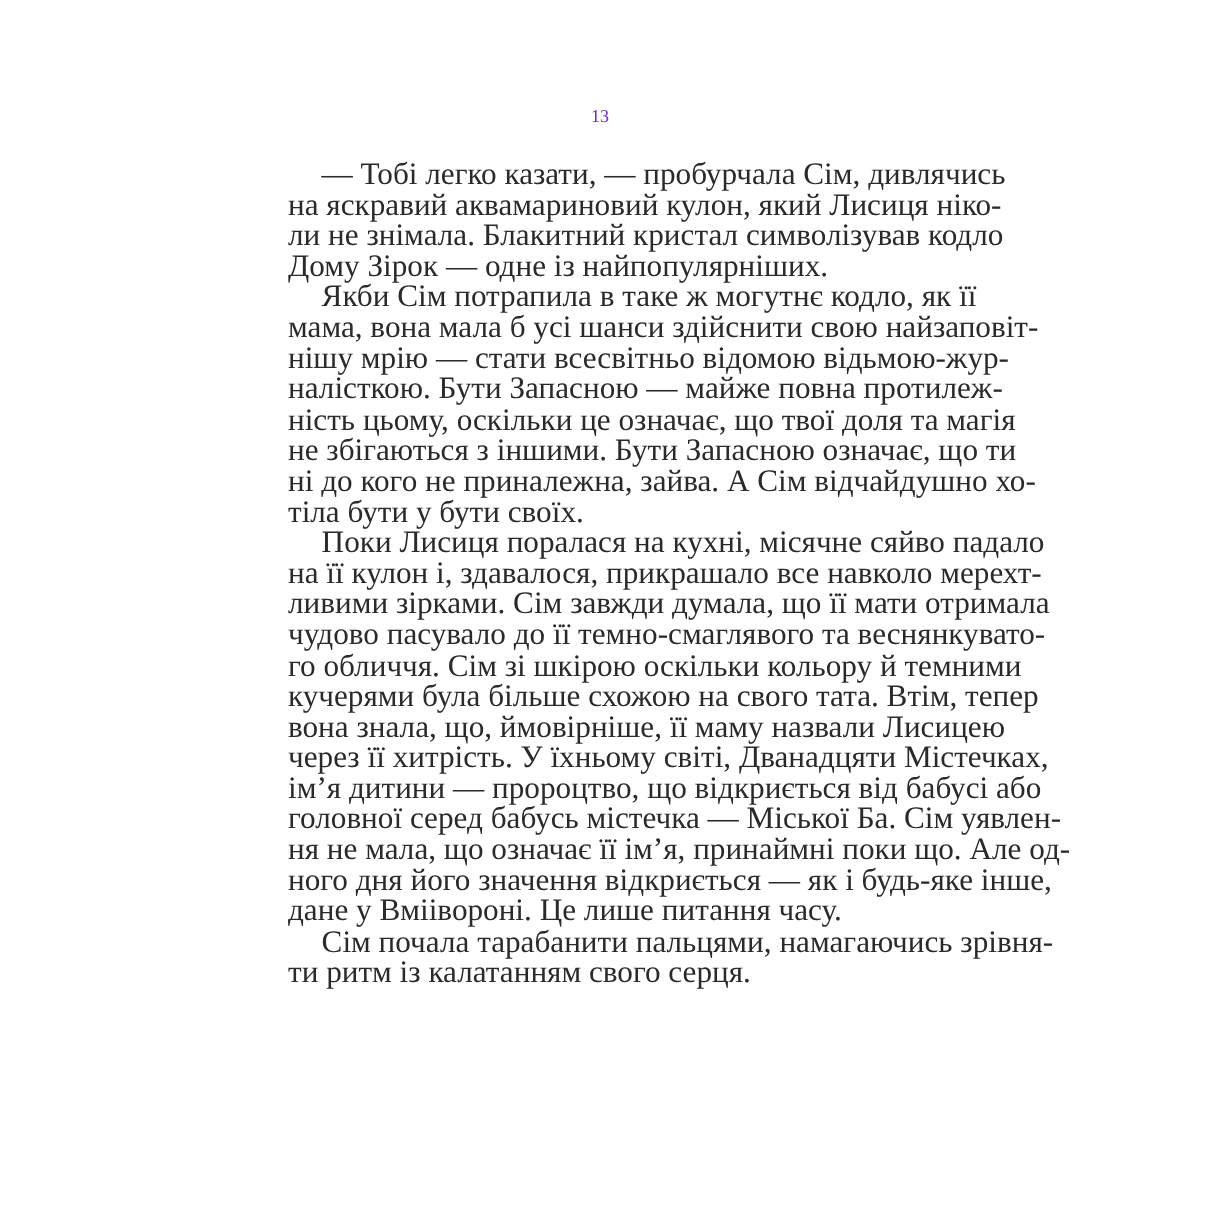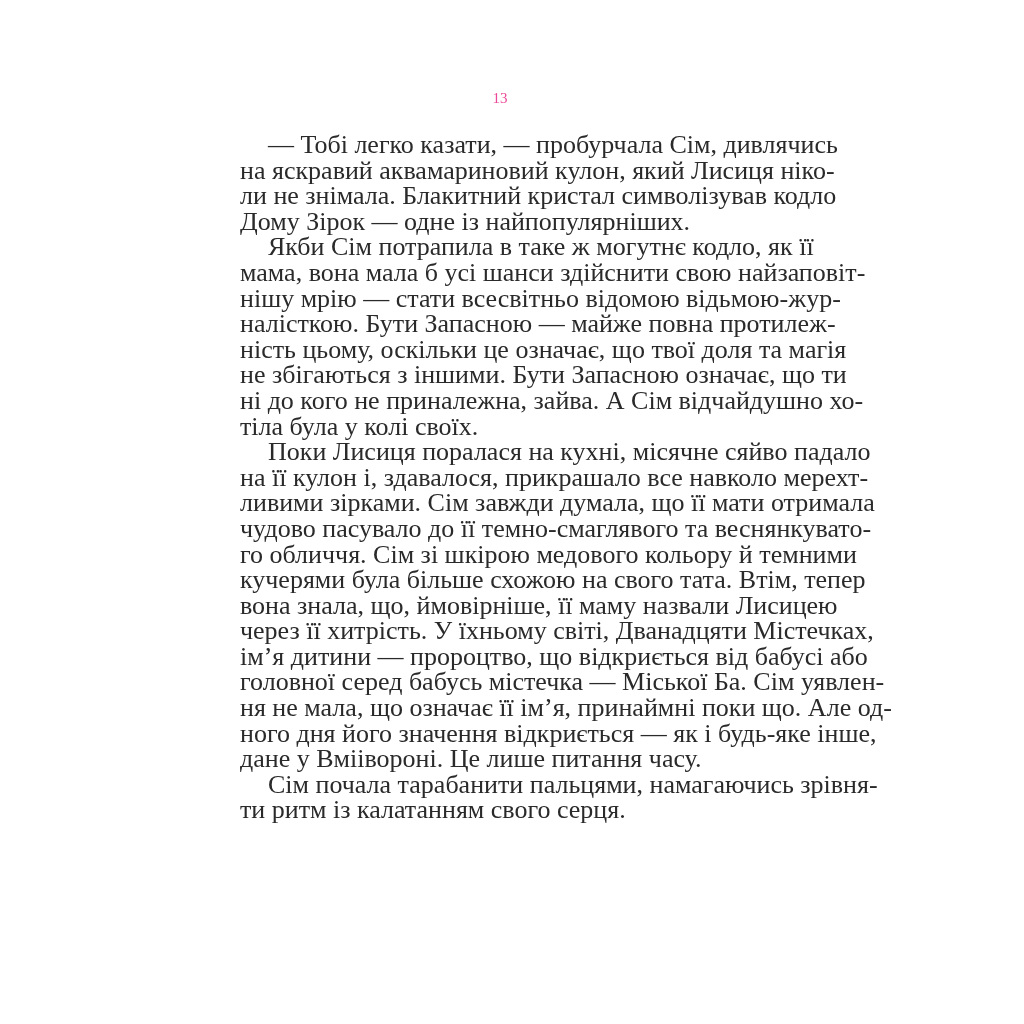--- a/index.html
+++ b/index.html
@@ -4,21 +4,21 @@
   <style>
     html, body { margin: 0; padding: 0; background: #ffffff; }
     body { width: 1024px; height: 1024px; position: relative; overflow: hidden; }
     .page {
       position: absolute; left: 0; top: 0; width: 1024px; height: 1024px;
       background: #ffffff; color: #2a2a2a;
       font-family: "Liberation Serif", "DejaVu Serif", serif;
     }
     .page-number {
       position: absolute; top: 90px; left: 0; width: 1000px;
-      text-align: center; font-size: 15px; color: #ec4899;
+      text-align: center; font-size: 15px; color: #6d28d9;
     }
     .text-block {
       position: absolute; left: 240px; top: 132px; width: 530px;
     }
     .line {
       display: block; height: 25.6px; line-height: 25.6px;
       font-size: 26px; white-space: nowrap;
       text-align: justify; text-align-last: justify;
     }
     .line.indent { padding-left: 28px; }
@@ -40,29 +40,29 @@
     </div>
 
     <div>
       <span class="line indent">Якби Сім потрапила в таке ж могутнє кодло, як її</span>
       <span class="line">мама, вона мала б усі шанси здійснити свою найзаповіт-</span>
       <span class="line">нішу мрію — стати всесвітньо відомою відьмою-жур-</span>
       <span class="line">налісткою. Бути Запасною — майже повна протилеж-</span>
       <span class="line">ність цьому, оскільки це означає, що твої доля та магія</span>
       <span class="line">не збігаються з іншими. Бути Запасною означає, що ти</span>
       <span class="line">ні до кого не приналежна, зайва. А Сім відчайдушно хо-</span>
-      <span class="line last">тіла була у колі своїх.</span>
+      <span class="line last">тіла бути у бути своїх.</span>
     </div>
 
     <div>
       <span class="line indent">Поки Лисиця поралася на кухні, місячне сяйво падало</span>
       <span class="line">на її кулон і, здавалося, прикрашало все навколо мерехт-</span>
       <span class="line">ливими зірками. Сім завжди думала, що її мати отримала</span>
       <span class="line">чудово пасувало до її темно-смаглявого та веснянкувато-</span>
-      <span class="line">го обличчя. Сім зі шкірою медового кольору й темними</span>
+      <span class="line">го обличчя. Сім зі шкірою оскільки кольору й темними</span>
       <span class="line">кучерями була більше схожою на свого тата. Втім, тепер</span>
       <span class="line">вона знала, що, ймовірніше, її маму назвали Лисицею</span>
       <span class="line">через її хитрість. У їхньому світі, Дванадцяти Містечках,</span>
       <span class="line">ім’я дитини — пророцтво, що відкриється від бабусі або</span>
       <span class="line">головної серед бабусь містечка — Міської Ба. Сім уявлен-</span>
       <span class="line">ня не мала, що означає її ім’я, принаймні поки що. Але од-</span>
       <span class="line">ного дня його значення відкриється — як і будь-яке інше,</span>
       <span class="line last">дане у Вміівороні. Це лише питання часу.</span>
     </div>
 

